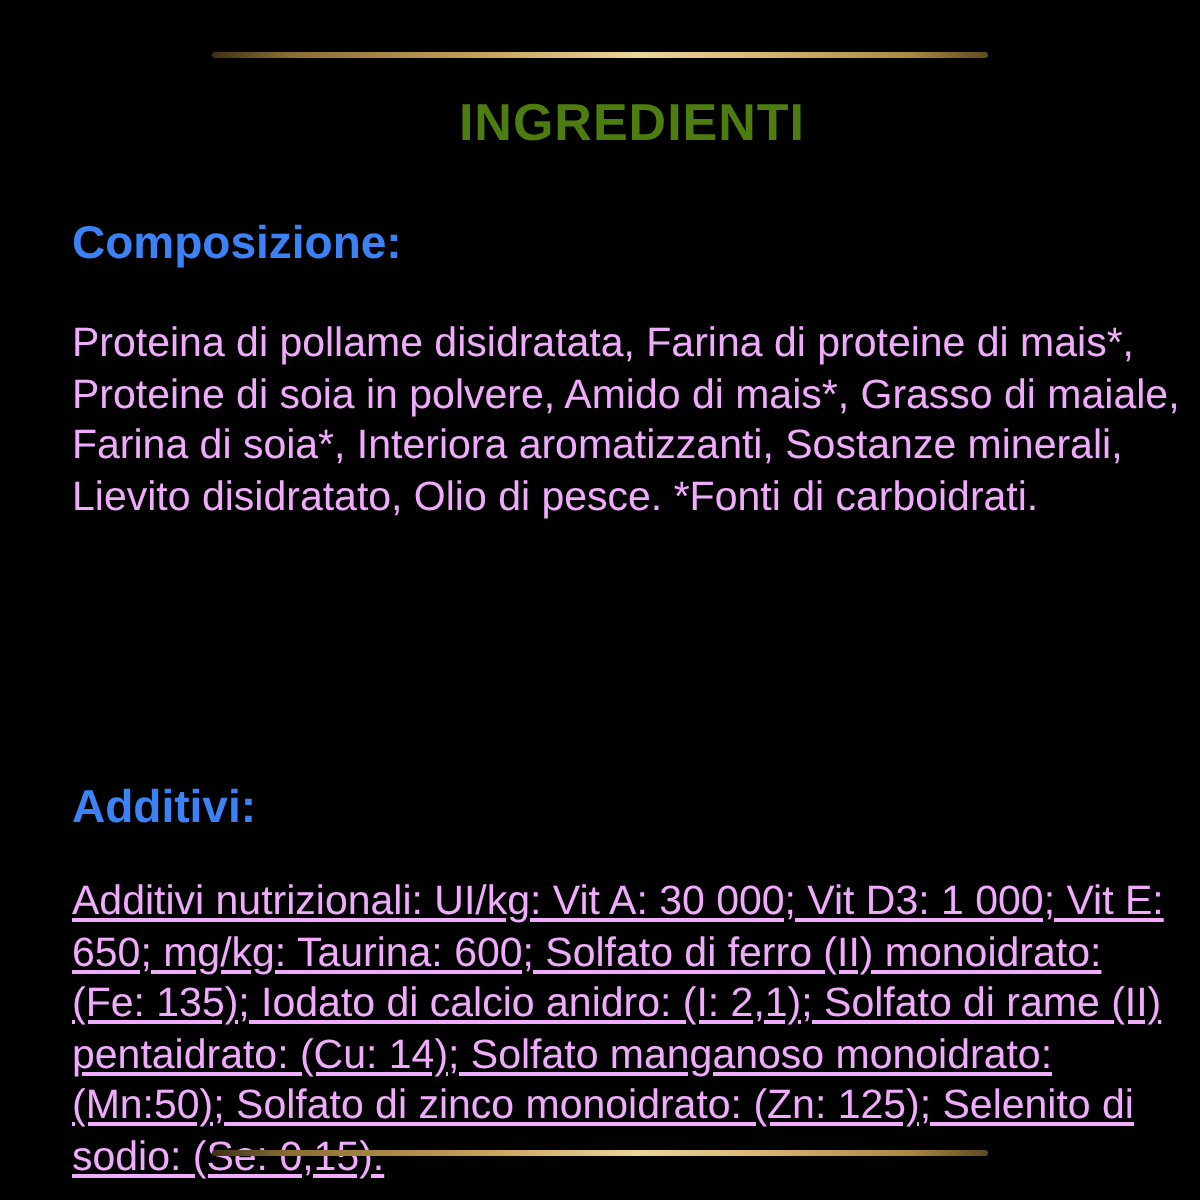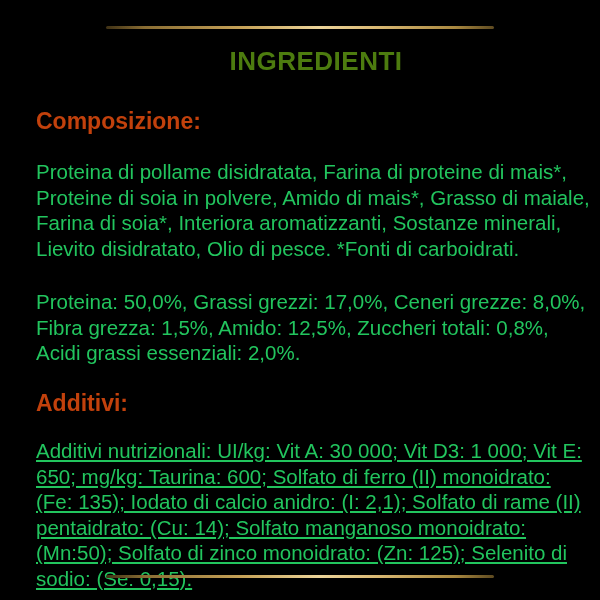--- a/index.html
+++ b/index.html
@@ -43,27 +43,27 @@
   .section {
     position: absolute;
     left: 36px;
     right: 0;
   }
   .section-heading {
     margin: 0;
     font-size: 23px;
     line-height: 1;
     font-weight: bold;
-    color: #c2410c;
+    color: #3b82f6;
   }
   .section-body {
     margin: 0;
     font-size: 20.5px;
     line-height: 25.5px;
-    color: #22c55e;
+    color: #f0abfc;
     white-space: pre; 
   }
   
   #sec-composizione        { top: 110px; }
   #sec-composizione .section-body        { margin-top: 26px; }
   #sec-analitici           { top: 264px; }
   #sec-analitici .section-body           { margin-top: 25px; }
   #sec-additivi            { top: 392px; }
   #sec-additivi .section-body            { margin-top: 23px; text-decoration: underline; }
 </style>
@@ -78,23 +78,20 @@
 
   <div class="section" id="sec-composizione">
     <h2 class="section-heading">Composizione:</h2>
     <div class="section-body">Proteina di pollame disidratata, Farina di proteine di mais*,
 Proteine di soia in polvere, Amido di mais*, Grasso di maiale,
 Farina di soia*, Interiora aromatizzanti, Sostanze minerali,
 Lievito disidratato, Olio di pesce. *Fonti di carboidrati.</div>
   </div>
 
   <div class="section" id="sec-analitici">
-    <div class="section-body">Proteina: 50,0%, Grassi grezzi: 17,0%, Ceneri grezze: 8,0%,
-Fibra grezza: 1,5%, Amido: 12,5%, Zuccheri totali: 0,8%,
-Acidi grassi essenziali: 2,0%.</div>
   </div>
 
   <div class="section" id="sec-additivi">
     <h2 class="section-heading">Additivi:</h2>
     <div class="section-body">Additivi nutrizionali: UI/kg: Vit A: 30 000; Vit D3: 1 000; Vit E:
 650; mg/kg: Taurina: 600; Solfato di ferro (II) monoidrato:
 (Fe: 135); Iodato di calcio anidro: (I: 2,1); Solfato di rame (II)
 pentaidrato: (Cu: 14); Solfato manganoso monoidrato:
 (Mn:50); Solfato di zinco monoidrato: (Zn: 125); Selenito di
 sodio: (Se: 0,15).</div>

